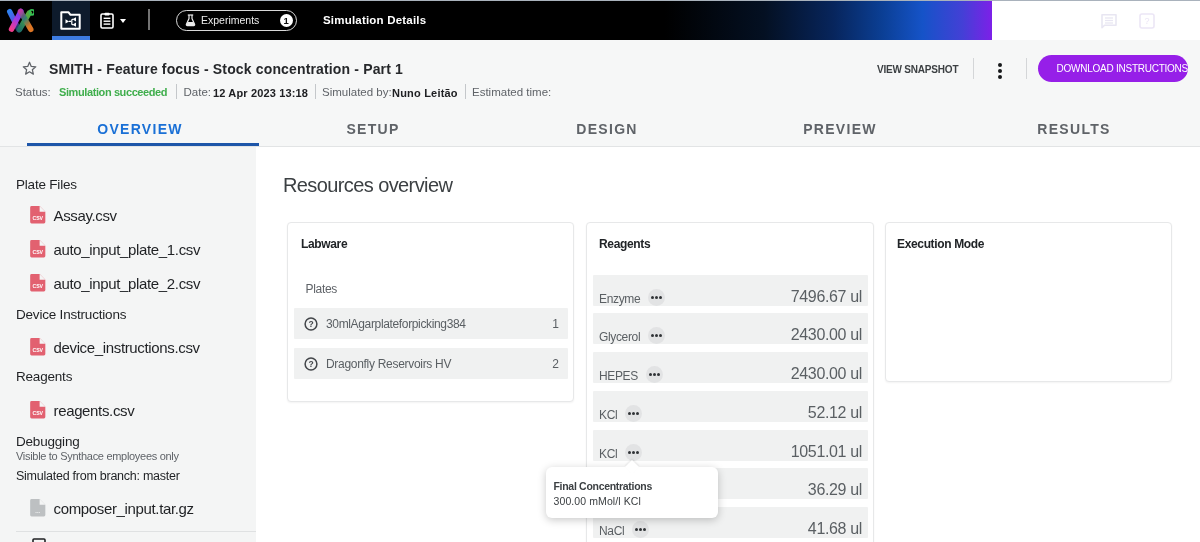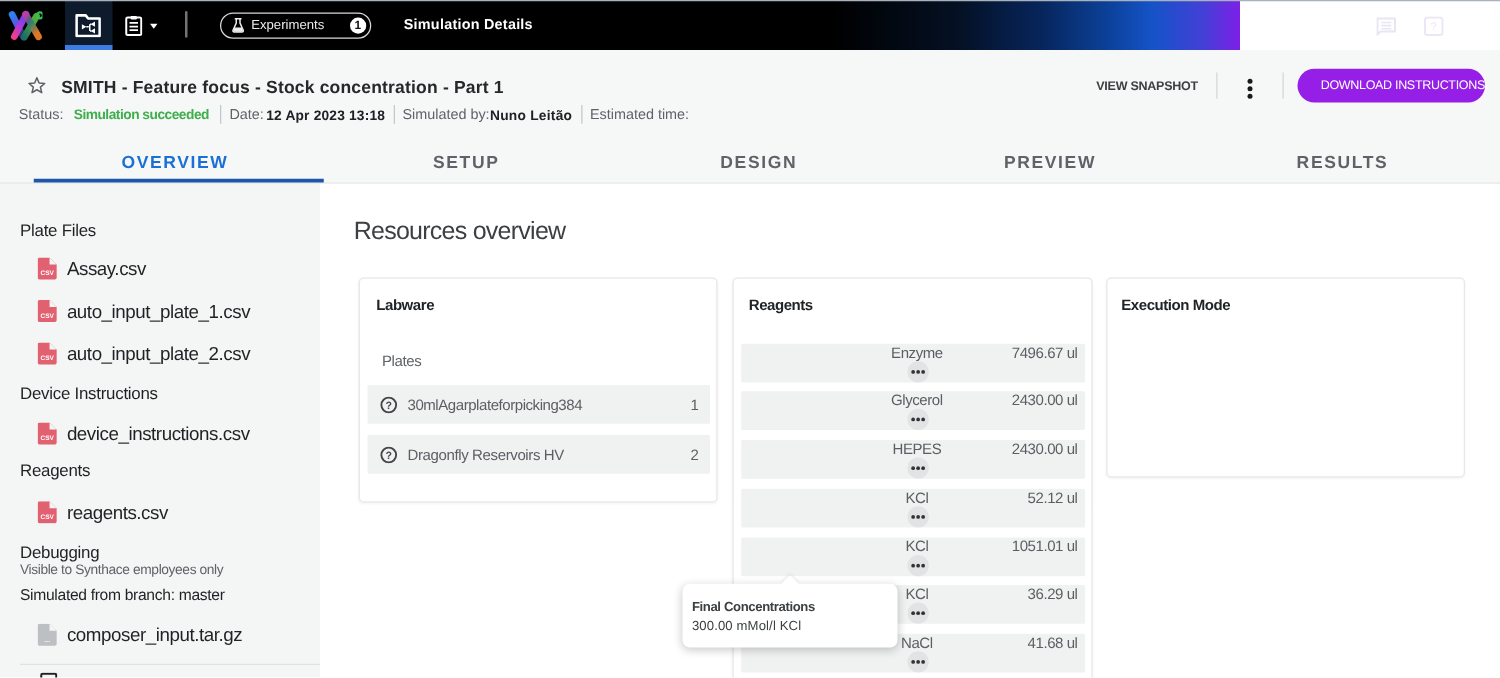--- a/index.html
+++ b/index.html
@@ -46,23 +46,23 @@
 .sb-row .nm { font-size:15px; color:#1f2124; margin-left:8px; letter-spacing:-0.35px; }
 .sb-divider { position:absolute; left:16px; top:531px; width:240px; height:1px; background:#dfe1e2; }
 
 .main { position:absolute; top:147px; left:256px; width:944px; height:395px; background:#fff; }
 .rtitle { position:absolute; left:283px; top:175px; font-size:20px; line-height:20px; color:#3c4043; letter-spacing:-0.6px; }
 .card { position:absolute; background:#fff; border:1px solid #e7e8e9; border-radius:4px; box-shadow:0 1px 2px rgba(0,0,0,0.05); }
 .card h3 { position:absolute; font-size:12px; line-height:15px; font-weight:bold; color:#212427; letter-spacing:-0.35px; }
 .lrow { position:absolute; left:6px; width:274px; height:31px; background:#f0f1f1; border-radius:1px; display:flex; align-items:center; }
 .lrow .nm { font-size:12px; color:#5a5f63; margin-left:8px; letter-spacing:-0.35px; }
 .lrow .ct { position:absolute; right:9px; font-size:12px; color:#5a5f63; }
-.rrow { position:absolute; left:6px; width:275px; height:31px; background:#f0f1f1; border-radius:1px; display:flex; align-items:center;flex-direction:column; }
+.rrow { position:absolute; left:6px; width:275px; height:31px; background:#f0f1f1; border-radius:1px; display:flex; align-items:flex-end; }
 .rrow .nm { font-size:12px; color:#5a5f63; margin-left:6px; letter-spacing:-0.35px; }
-.rrow .amt { position:absolute; right:6px; font-size:12px; color:#5a5f63; letter-spacing:-0.35px; }
+.rrow .amt { position:absolute; right:6px; font-size:16px; color:#5a5f63; letter-spacing:-0.35px; }
 .dotbtn { width:17px; height:17px; border-radius:50%; background:#e2e3e4; margin-left:8px; display:flex; align-items:center; justify-content:center; gap:1px; flex:none; }
 .dotbtn i { width:3px; height:3px; border-radius:50%; background:#303336; }
 .devbox { position:absolute; left:4px; top:60px; width:274px; height:68px; border:1px solid #dadcdd; border-radius:4px; }
 .devname { position:absolute; left:64px; top:21px; font-size:13px; line-height:13px; color:#3c4043; letter-spacing:-0.2px; white-space:nowrap; }
 .devtype { position:absolute; left:64px; top:33.5px; font-size:12.5px; line-height:13px; font-weight:bold; color:#3c4043; white-space:nowrap; }
 
 
 .tooltip { position:absolute; left:546px; top:467px; width:172px; height:51px; background:#fff; border-radius:6px; box-shadow:0 2px 8px rgba(0,0,0,0.22); z-index:20; }
 .tooltip .arrow { position:absolute; left:81px; top:-5px; width:10px; height:10px; background:#fff; transform:rotate(45deg); box-shadow:-1px -1px 2px rgba(0,0,0,0.08); }
 .tooltip .t1 { position:absolute; left:7.5px; top:13.5px; font-size:10.5px; line-height:11px; font-weight:bold; color:#3c4043; letter-spacing:-0.3px; }

